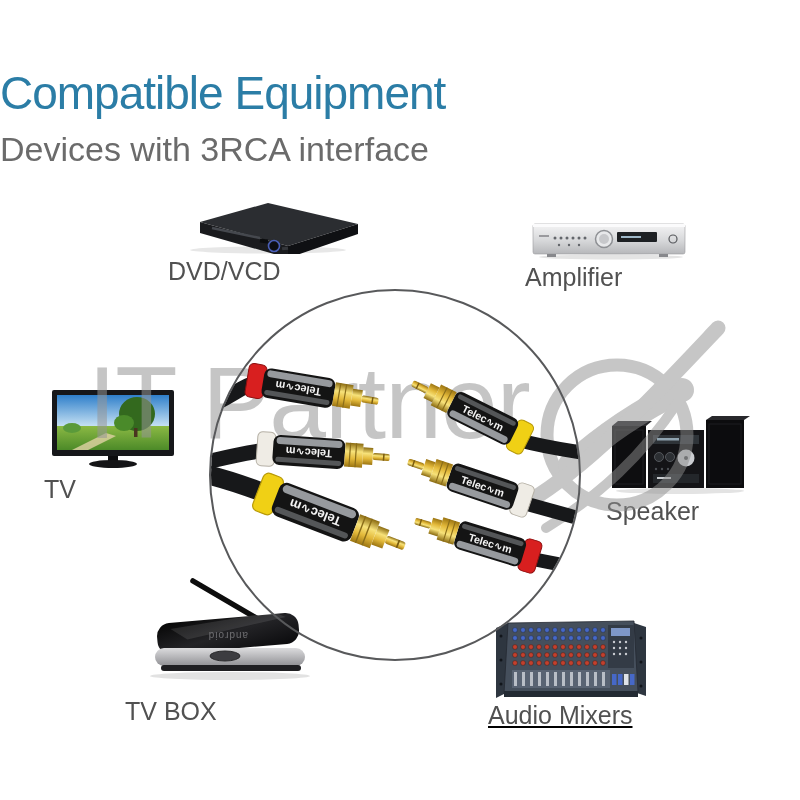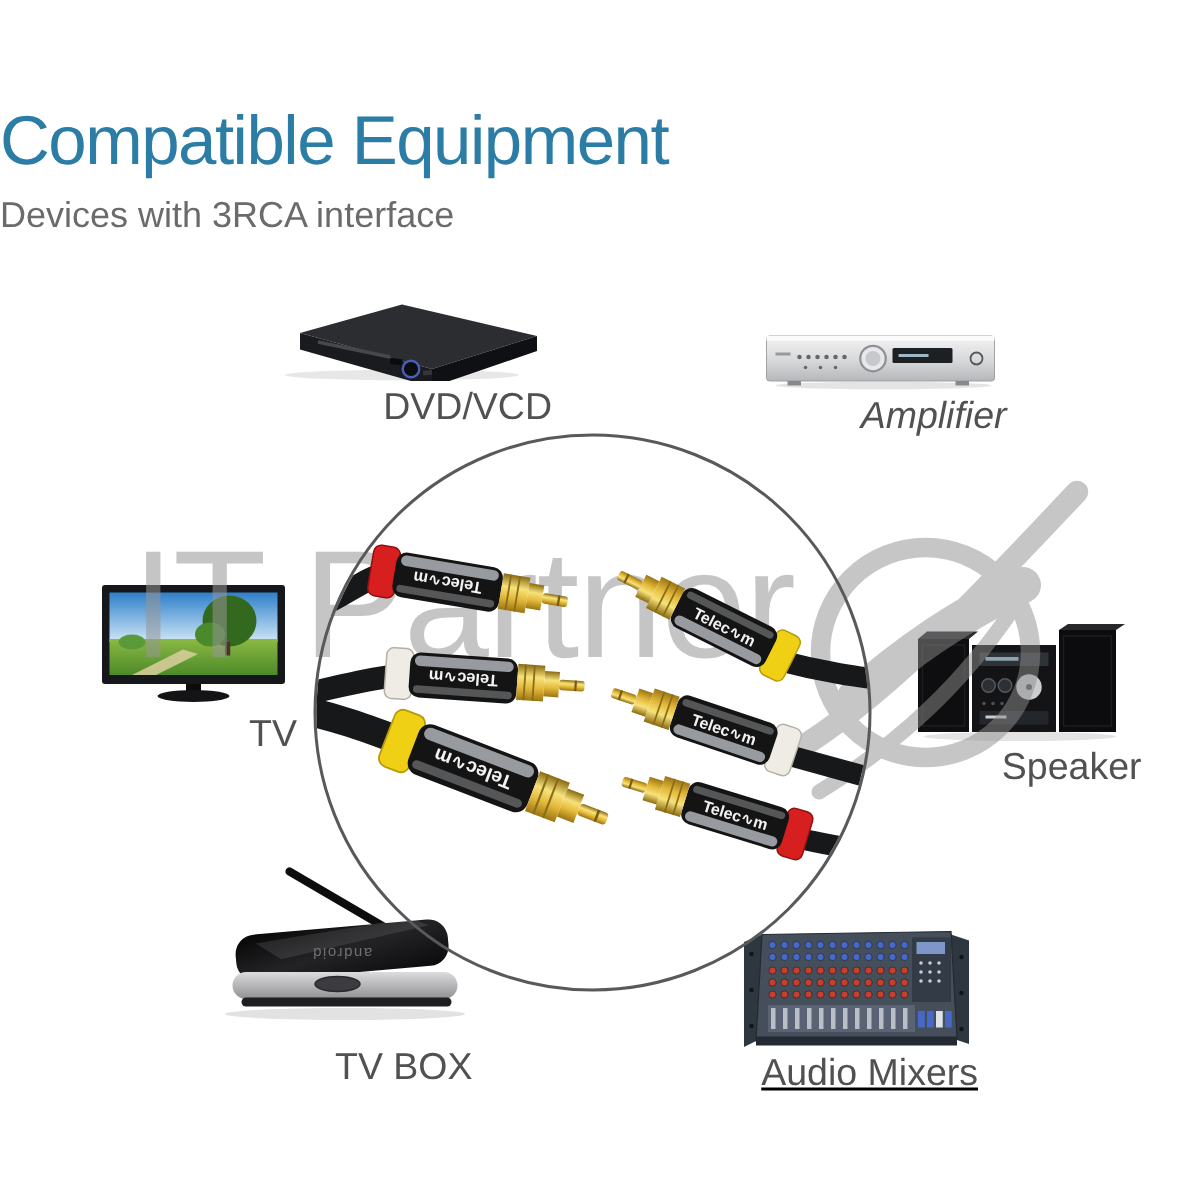--- a/index.html
+++ b/index.html
@@ -1,21 +1,21 @@
 <!DOCTYPE html>
 <html><head>
 <meta charset="utf-8">
 <style>
   html,body{margin:0;padding:0;}
   body{width:800px;height:800px;background:#ffffff;position:relative;overflow:hidden;
        font-family:"Liberation Sans","DejaVu Sans",sans-serif;}
   .header{position:absolute;left:0;top:66px;width:716px;text-align:left;z-index:1;}
   .title{font-size:46px;font-weight:400;letter-spacing:-1px;color:#2b7da6;margin:0;}
-  .subtitle{font-size:24px;font-weight:400;color:#6b6b6b;margin:10px 0 0 0;}
-  .device{position:absolute;text-align:right;z-index:1;}
+  .subtitle{font-size:34px;font-weight:400;color:#6b6b6b;margin:10px 0 0 0;}
+  .device{position:absolute;text-align:left;z-index:1;}
   .device svg{display:block;}
   .dev-label{font-size:25px;color:#515151;margin-top:3px;white-space:nowrap;}
   .watermark{position:absolute;left:0;top:0;width:800px;height:800px;z-index:2;pointer-events:none;}
   .wm-text{position:absolute;left:88px;top:352px;font-size:102px;font-weight:400;
            letter-spacing:-1px;color:rgba(150,150,150,0.55);line-height:1;white-space:nowrap;}
   .wm-logo{position:absolute;left:520px;top:290px;}
   .photo{position:absolute;left:0;top:0;z-index:3;pointer-events:none;}
 </style>
 </head>
 <body>
@@ -32,21 +32,21 @@
     <polygon points="32,26 120,50 120,62 32,37" fill="#1a1b1e"></polygon>
     <polygon points="120,50 190,28 190,38 120,62" fill="#0f1013"></polygon>
     <line x1="44" y1="32" x2="92" y2="42" stroke="#45484e" stroke-width="2.5"></line>
     <rect x="92" y="43" width="8" height="4" fill="#0b0c0e" transform="rotate(8 96 45)"></rect>
     <circle cx="106" cy="50" r="5.5" fill="#0c0d10" stroke="#4a5fb8" stroke-width="1.6"></circle>
     <rect x="114" y="51" width="6" height="3" fill="#34363b" transform="rotate(-6 117 52)"></rect>
   </svg>
   <div class="dev-label">DVD/VCD</div>
 </div>
 
-<div class="device" style="left:503px;top:216px;width:168px;font-style:italic;">
+<div class="device" style="left:525px;top:216px;width:168px;">
   <svg width="168" height="44">
     <defs>
       <linearGradient id="ampBody" x1="0" y1="0" x2="0" y2="1">
         <stop offset="0" stop-color="#f4f4f5"></stop>
           <stop offset="0.55" stop-color="#d7d8da"></stop>
         <stop offset="1" stop-color="#b6b7ba"></stop>
       </linearGradient>
     </defs>
     <ellipse cx="86" cy="41" rx="72" ry="2.5" fill="#e4e4e4"></ellipse>
     <rect x="8" y="8" width="152" height="30" rx="2" fill="url(#ampBody)" stroke="#9a9a9e" stroke-width="0.6"></rect>
@@ -67,21 +67,21 @@
     <circle cx="79" cy="23" r="5" fill="#c7c8cb"></circle>
     <rect x="92" y="16" width="40" height="10" rx="1" fill="#1d2023"></rect>
     <rect x="96" y="20" width="20" height="2" fill="#9fb8c8"></rect>
     <circle cx="148" cy="23" r="4" fill="none" stroke="#55575b" stroke-width="1.2"></circle>
     <rect x="22" y="38" width="9" height="3" fill="#87888c"></rect>
     <rect x="134" y="38" width="9" height="3" fill="#87888c"></rect>
   </svg>
   <div class="dev-label">Amplifier</div>
 </div>
 
-<div class="device" style="left:60px;top:386px;width:138px;">
+<div class="device" style="left:44px;top:386px;width:138px;">
   <svg width="138" height="86">
     <defs>
       <linearGradient id="tvSky" x1="0" y1="0" x2="0" y2="1">
         <stop offset="0" stop-color="#2f7fca"></stop>
           <stop offset="1" stop-color="#cfe7f6"></stop>
       </linearGradient>
       <linearGradient id="tvField" x1="0" y1="0" x2="0" y2="1">
         <stop offset="0" stop-color="#8bb944"></stop>
           <stop offset="1" stop-color="#4c8a28"></stop>
       </linearGradient>

